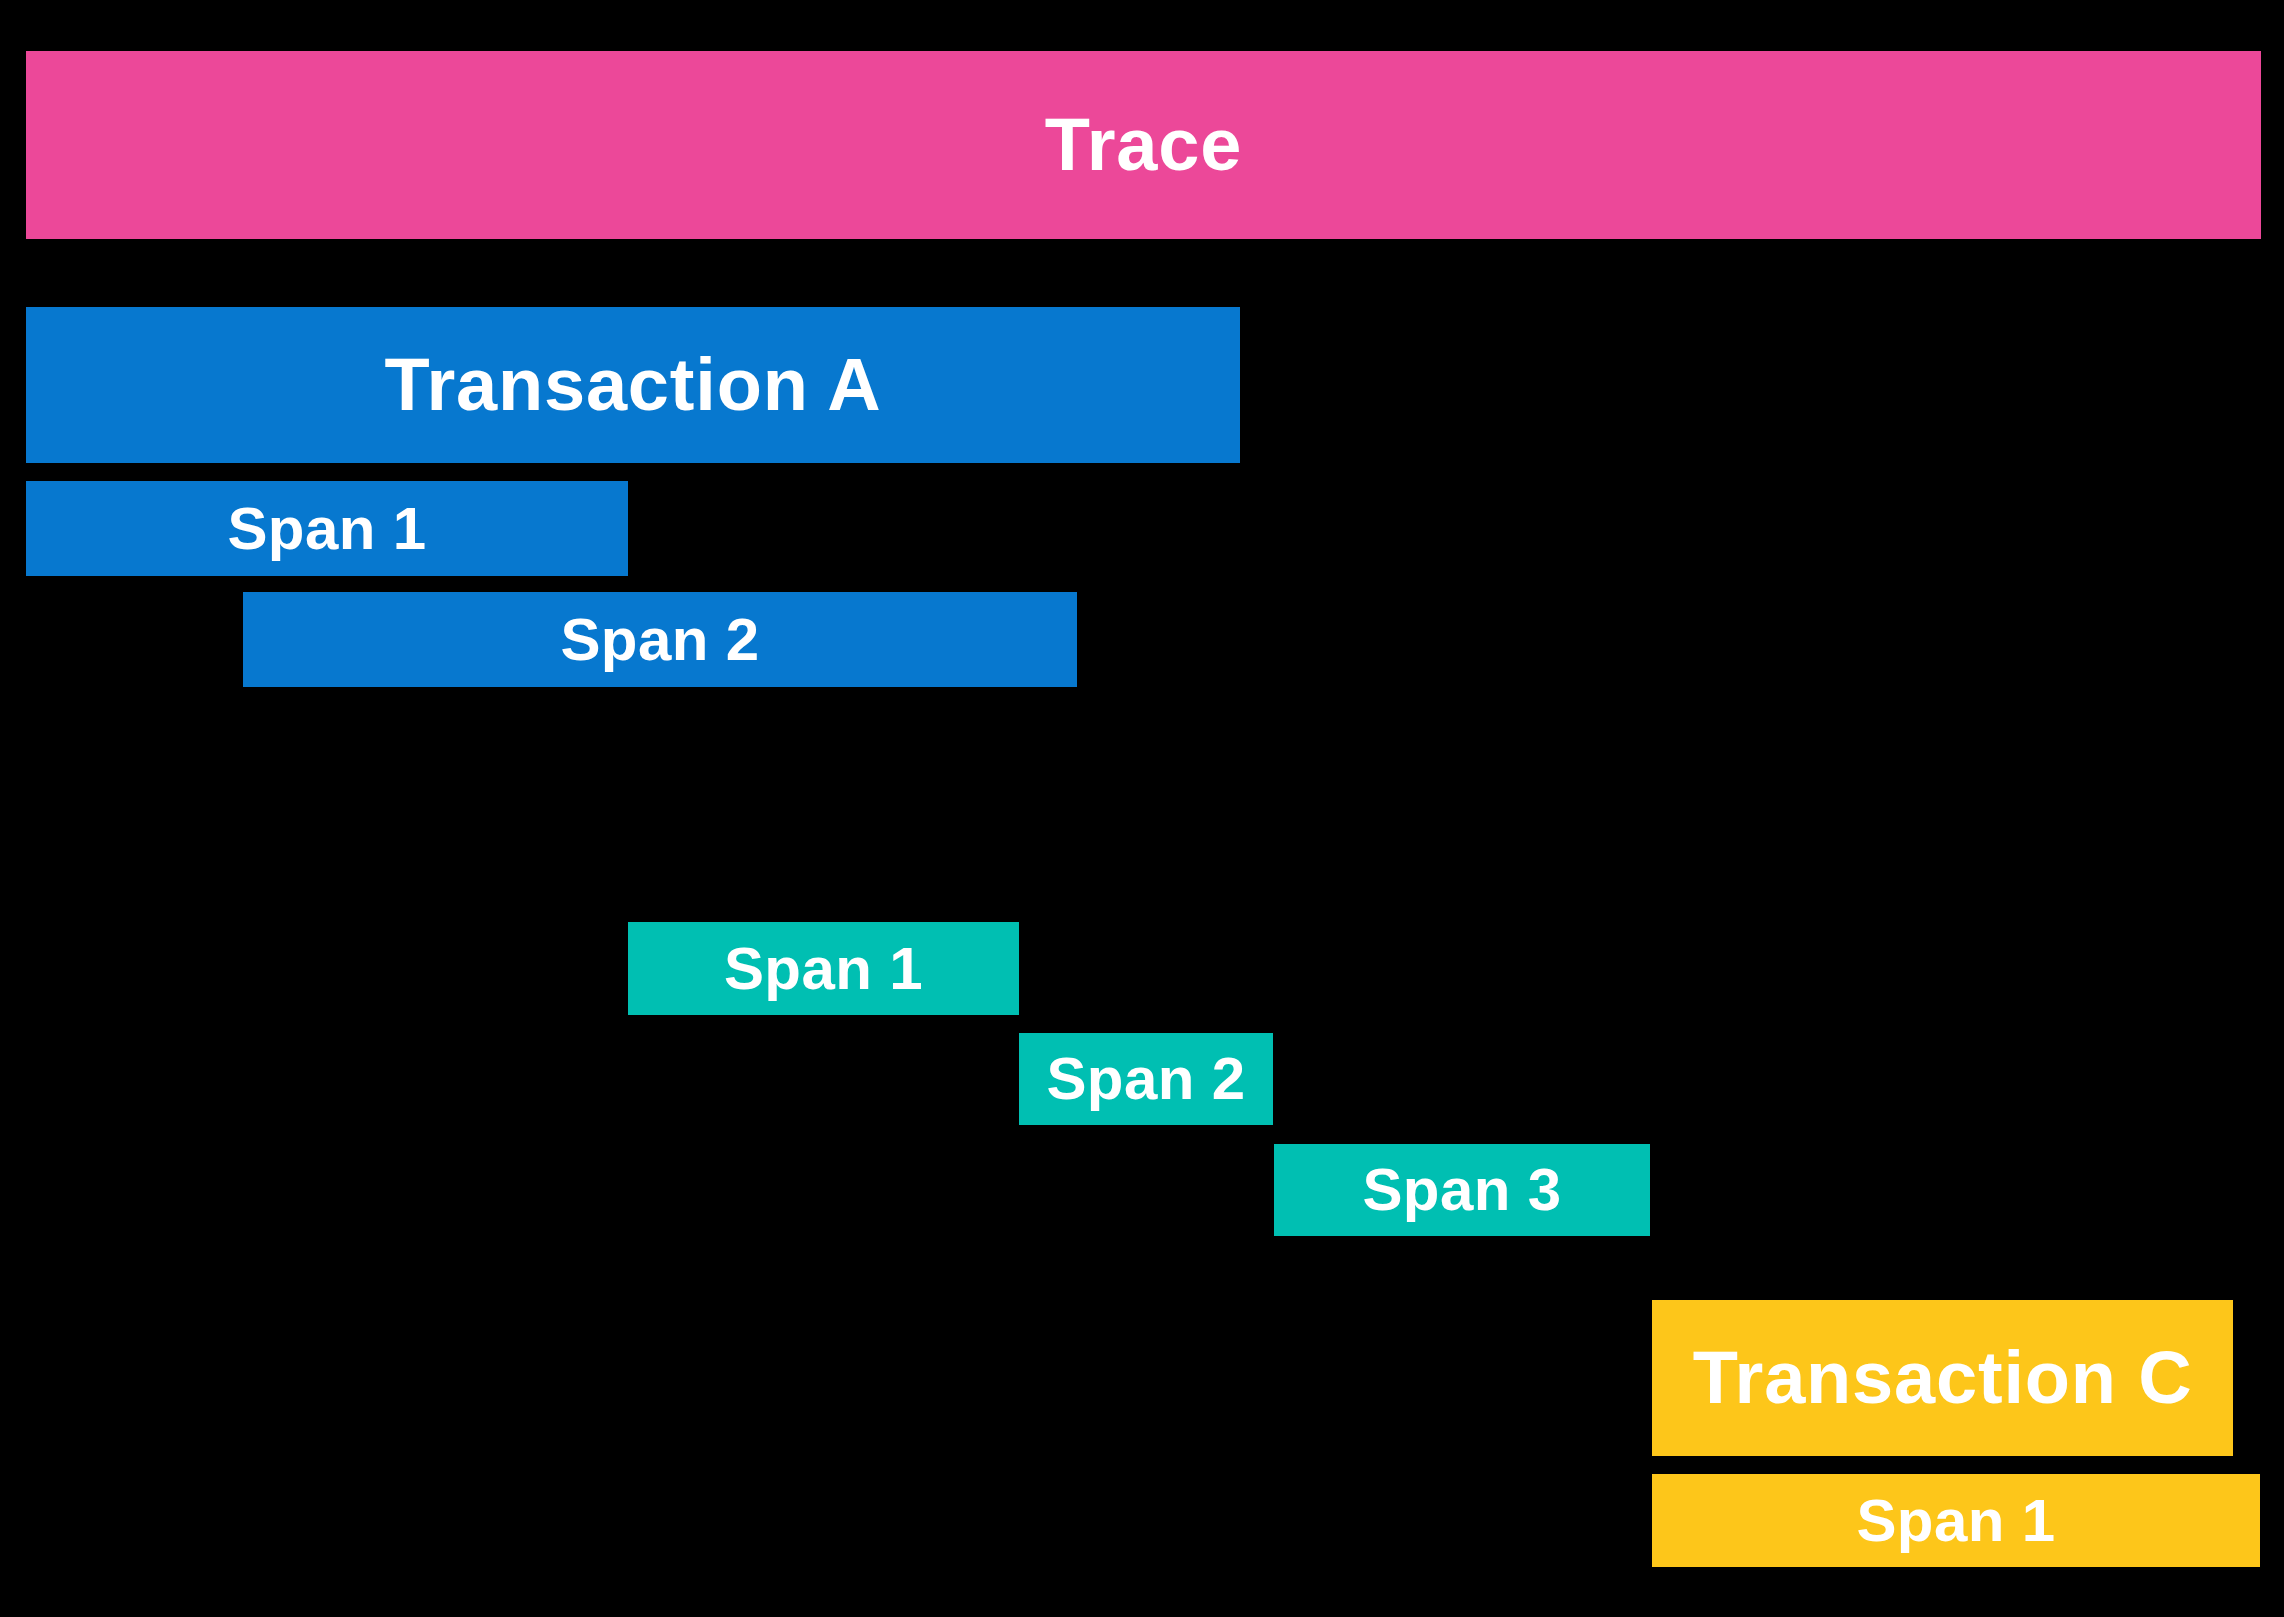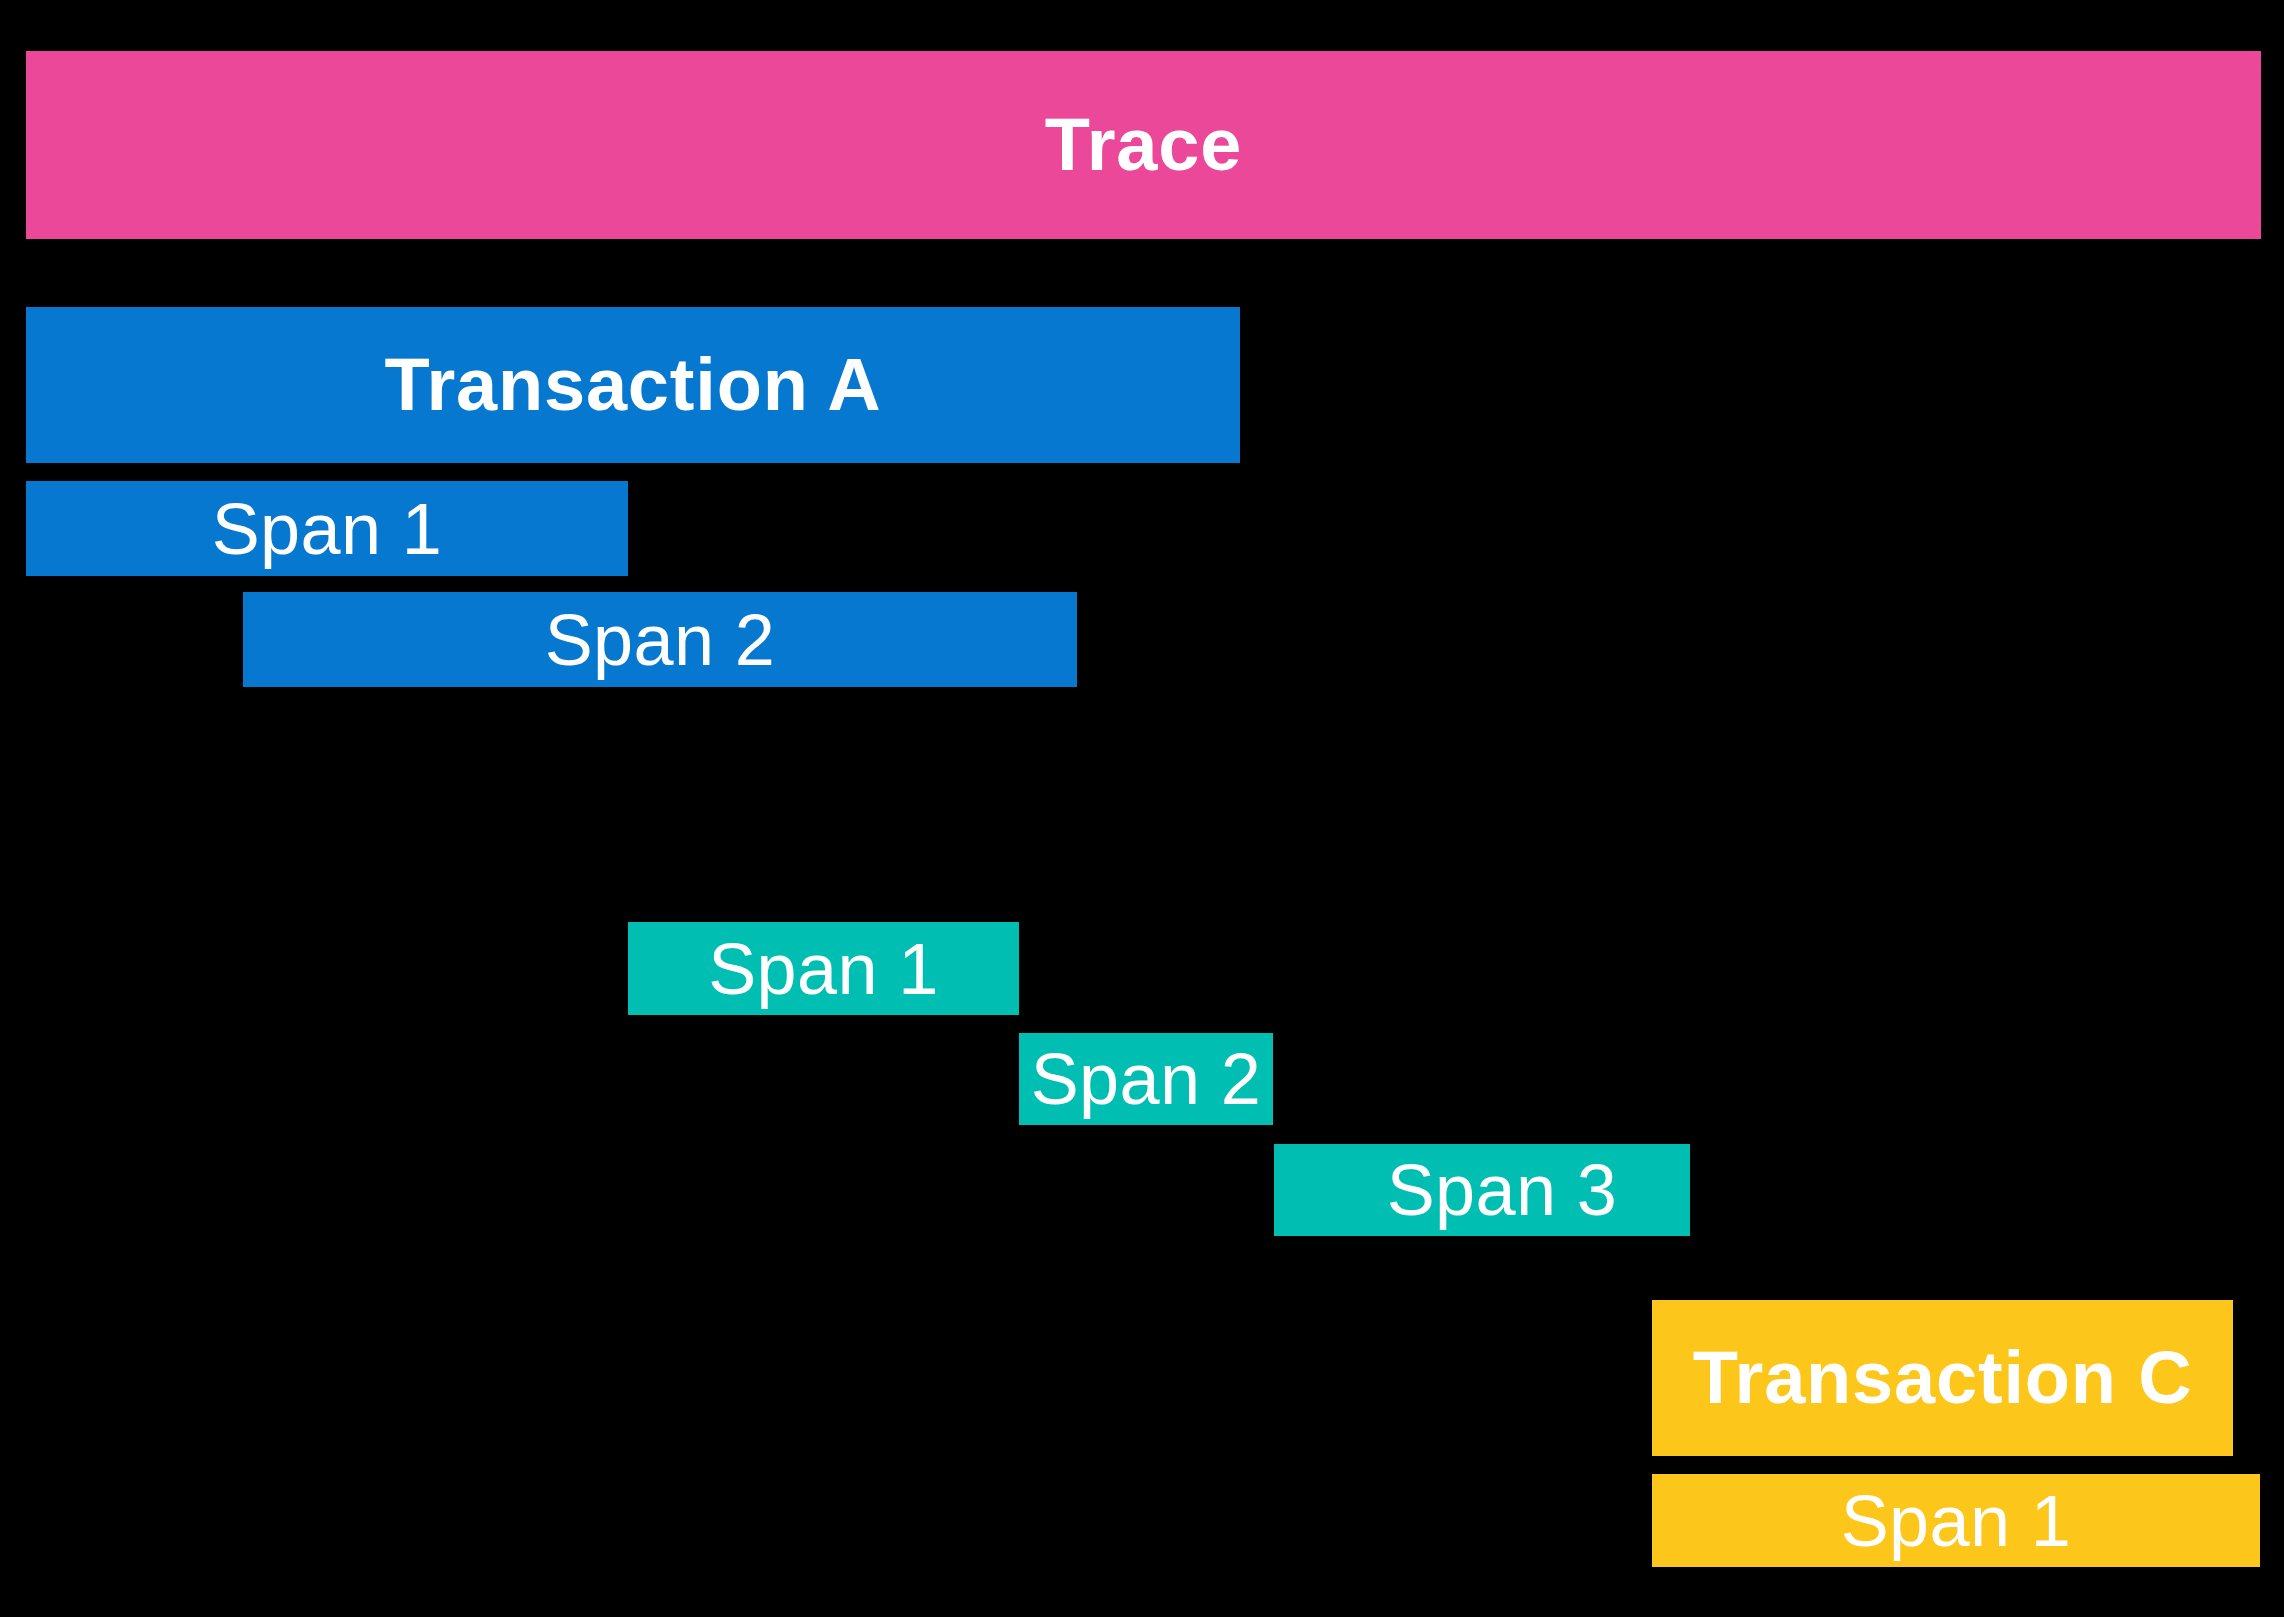--- a/index.html
+++ b/index.html
@@ -26,38 +26,38 @@
   .bar-label {
     color: #ffffff;
     line-height: 1;
   }
   .lvl-trace .bar-label, .lvl-txn .bar-label {
     font-size: 74px;
     font-weight: 600;
     letter-spacing: 0.8px;
   }
   .lvl-span .bar-label {
-    font-size: 72px;
-    font-weight: 400;
+    font-size: 60px;
+    font-weight: 700;
     letter-spacing: 0.4px;
   }
 
   
   #trace        { left: 26px;   top: 51px;   width: 2235px; height: 188px; background: #ec4899; }
 
   
   #txn-a        { left: 26px;   top: 307px;  width: 1214px; height: 156px; background: #0778cf; }
   #txn-a-span1  { left: 26px;   top: 481px;  width: 602px;  height: 95px; background: #0778cf; }
   #txn-a-span2  { left: 243px;  top: 592px;  width: 834px; height: 95px; background: #0778cf; }
 
   
   #txn-b        { left: 628px;  top: 748px;  width: 1024px; height: 157px; background: #00bfb2; }
   #txn-b-span1  { left: 628px;  top: 922px; width: 391px;  height: 93px; background: #00bfb2; }
   #txn-b-span2  { left: 1019px; top: 1033px; width: 254px;  height: 92px; background: #00bfb2; }
-  #txn-b-span3  { left: 1274px; top: 1144px; width: 376px;  height: 92px; background: #00bfb2; padding-left: 40px; }
+  #txn-b-span3  { left: 1274px; top: 1144px; width: 376px;  height: 92px; background: #00bfb2; }
 
   
   #txn-c        { left: 1652px; top: 1300px; width: 581px;  height: 156px; background: #fdc61a; }
   #txn-c-span1  { left: 1652px; top: 1474px; width: 608px;  height: 93px; background: #fdc61a; }
 </style>
 </head>
 <body>
 
 <div class="canvas">
 

